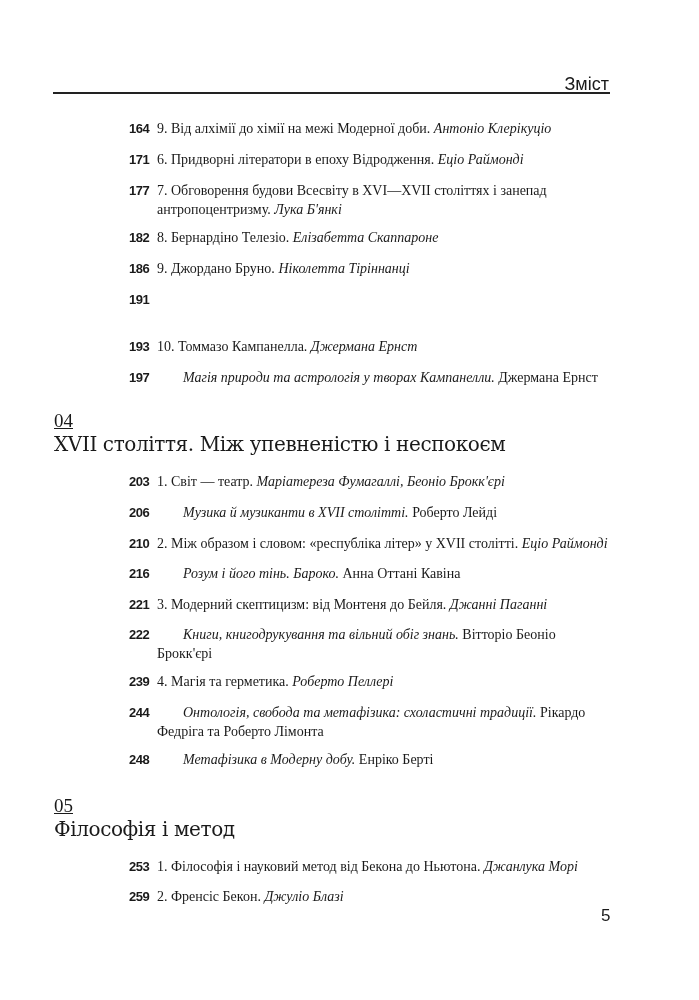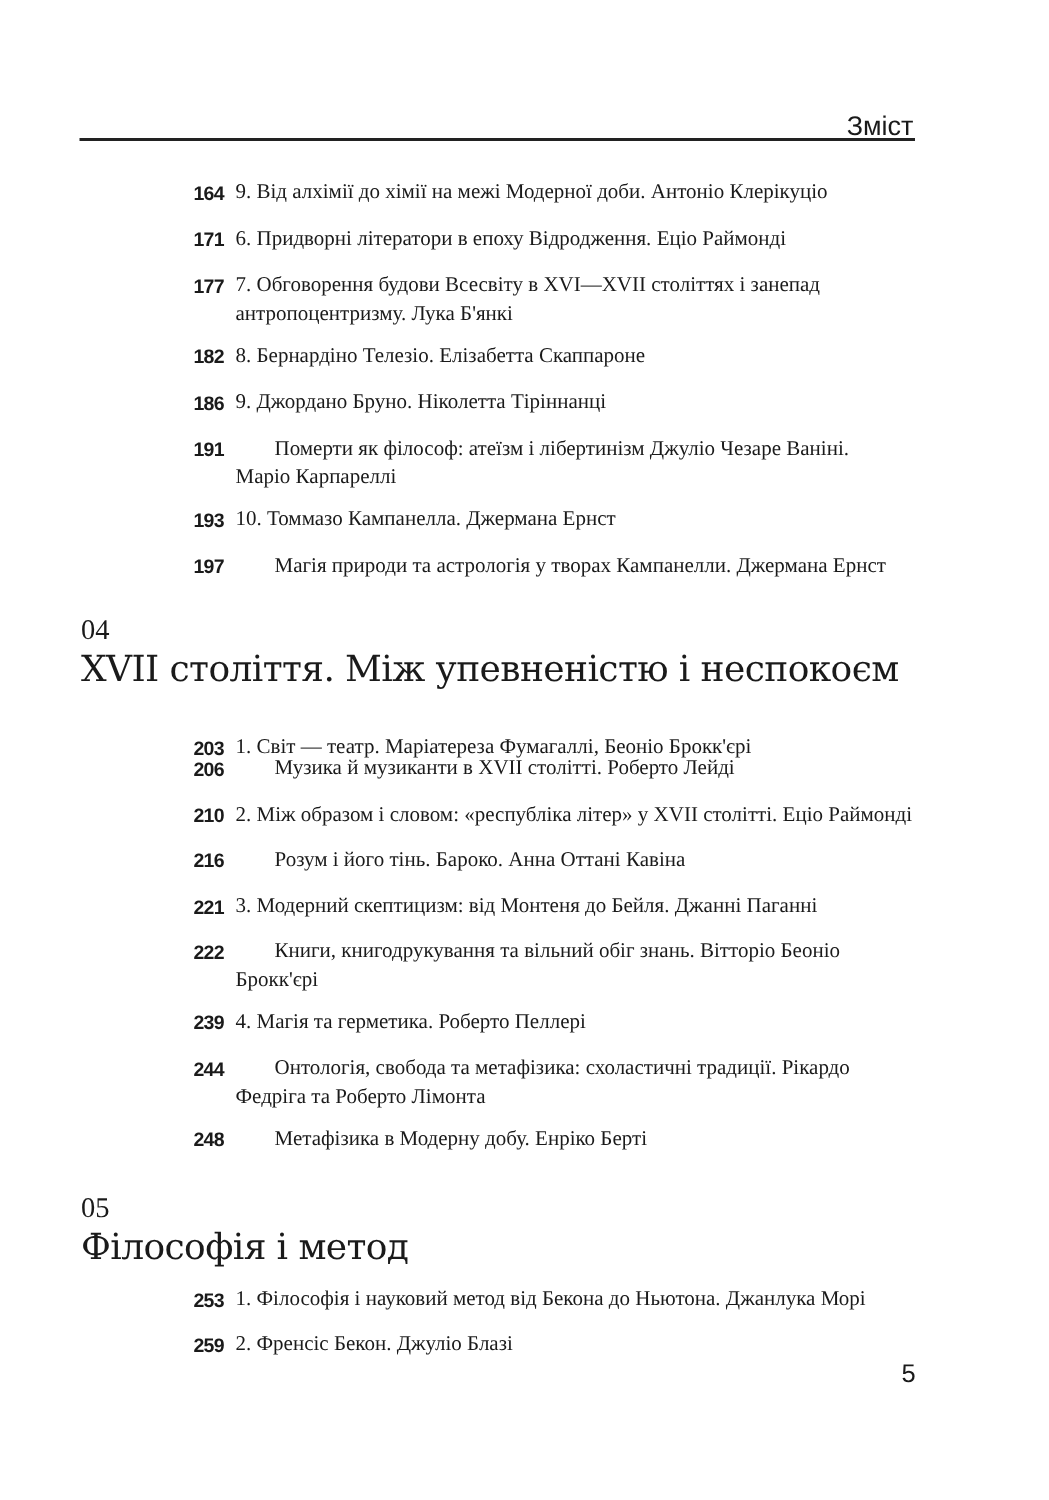--- a/index.html
+++ b/index.html
@@ -8,23 +8,23 @@
   .running-head { position: absolute; top: 74px; right: 90px;
          font-family: "Liberation Sans", "DejaVu Sans", sans-serif; font-size: 18px; color: #1a1a1a; }
   .head-rule { position: absolute; top: 92px; left: 53px; width: 557px; height: 0;
          border-top: 2px solid #222; }
   .entry { position: absolute; left: 108px; width: 500px; font-size: 14px; line-height: 19px; }
   .pg { position: absolute; left: 0; top: 0; width: 40px;
         font-family: "Liberation Sans", "DejaVu Sans", sans-serif; font-weight: bold;
         font-size: 13px; letter-spacing: -0.5px; margin-left: 21px; }
   .txt { margin-left: 49px; display: block; }
   .txt.indented { text-indent: 26px; }
-  .it { }
-  .section-num { position: absolute; left: 54px; font-size: 19px; }
-  .section-title { position: absolute; left: 54px; font-size: 24px;
+  .it { font-style: italic; }
+  .section-num { position: absolute; left: 54px; font-size: 19px; text-decoration: underline; }
+  .section-title { position: absolute; left: 54px; font-size: 20px;
         font-family: "DejaVu Serif", "Liberation Serif", serif; letter-spacing: -0.4px; }
   .folio { position: absolute; top: 906px; left: 601px; font-size: 17px;
         font-family: "Liberation Sans", "DejaVu Sans", sans-serif; }
 </style>
 </head>
 <body>
 
 <div class="running-head">Зміст</div>
 <div class="head-rule"></div>
 
@@ -43,35 +43,34 @@
 <div class="entry" style="top:228px">
   <span class="pg">182</span>
   <span class="txt"><span>8. Бернардіно Телезіо. </span><span class="it">Елізабетта Скаппароне</span></span>
 </div>
 <div class="entry" style="top:259px">
   <span class="pg">186</span>
   <span class="txt"><span>9. Джордано Бруно. </span><span class="it">Ніколетта Тіріннанці</span></span>
 </div>
 <div class="entry" style="top:290px">
   <span class="pg">191</span>
-  <span class="txt indented" style="width:440px"><span class="it">Померти як філософ: атеїзм і лібертинізм Джуліо Чезаре Ваніні.</span><span> Маріо Карпареллі</span></span>
 </div>
 <div class="entry" style="top:337px">
   <span class="pg">193</span>
   <span class="txt"><span>10. Томмазо Кампанелла. </span><span class="it">Джермана Ернст</span></span>
 </div>
 <div class="entry" style="top:368px">
   <span class="pg">197</span>
   <span class="txt indented"><span class="it">Магія природи та астрологія у творах Кампанелли.</span><span> Джермана Ернст</span></span>
 </div>
 
 <div class="section-num" style="top:410px">04</div>
 <div class="section-title" style="top:432px">XVII століття. Між упевненістю і неспокоєм</div>
 
-<div class="entry" style="top:489px">
+<div class="entry" style="top:472px">
   <span class="pg">203</span>
   <span class="txt"><span>1. Світ — театр. </span><span class="it">Маріатереза Фумагаллі, Беоніо Брокк'єрі</span></span>
 </div>
 <div class="entry" style="top:503px">
   <span class="pg">206</span>
   <span class="txt indented"><span class="it">Музика й музиканти в XVII столітті.</span><span> Роберто Лейді</span></span>
 </div>
 <div class="entry" style="top:534px">
   <span class="pg">210</span>
   <span class="txt" style="white-space:nowrap"><span>2. Між образом і словом: «республіка літер» у XVII столітті. </span><span class="it">Еціо Раймонді</span></span>

